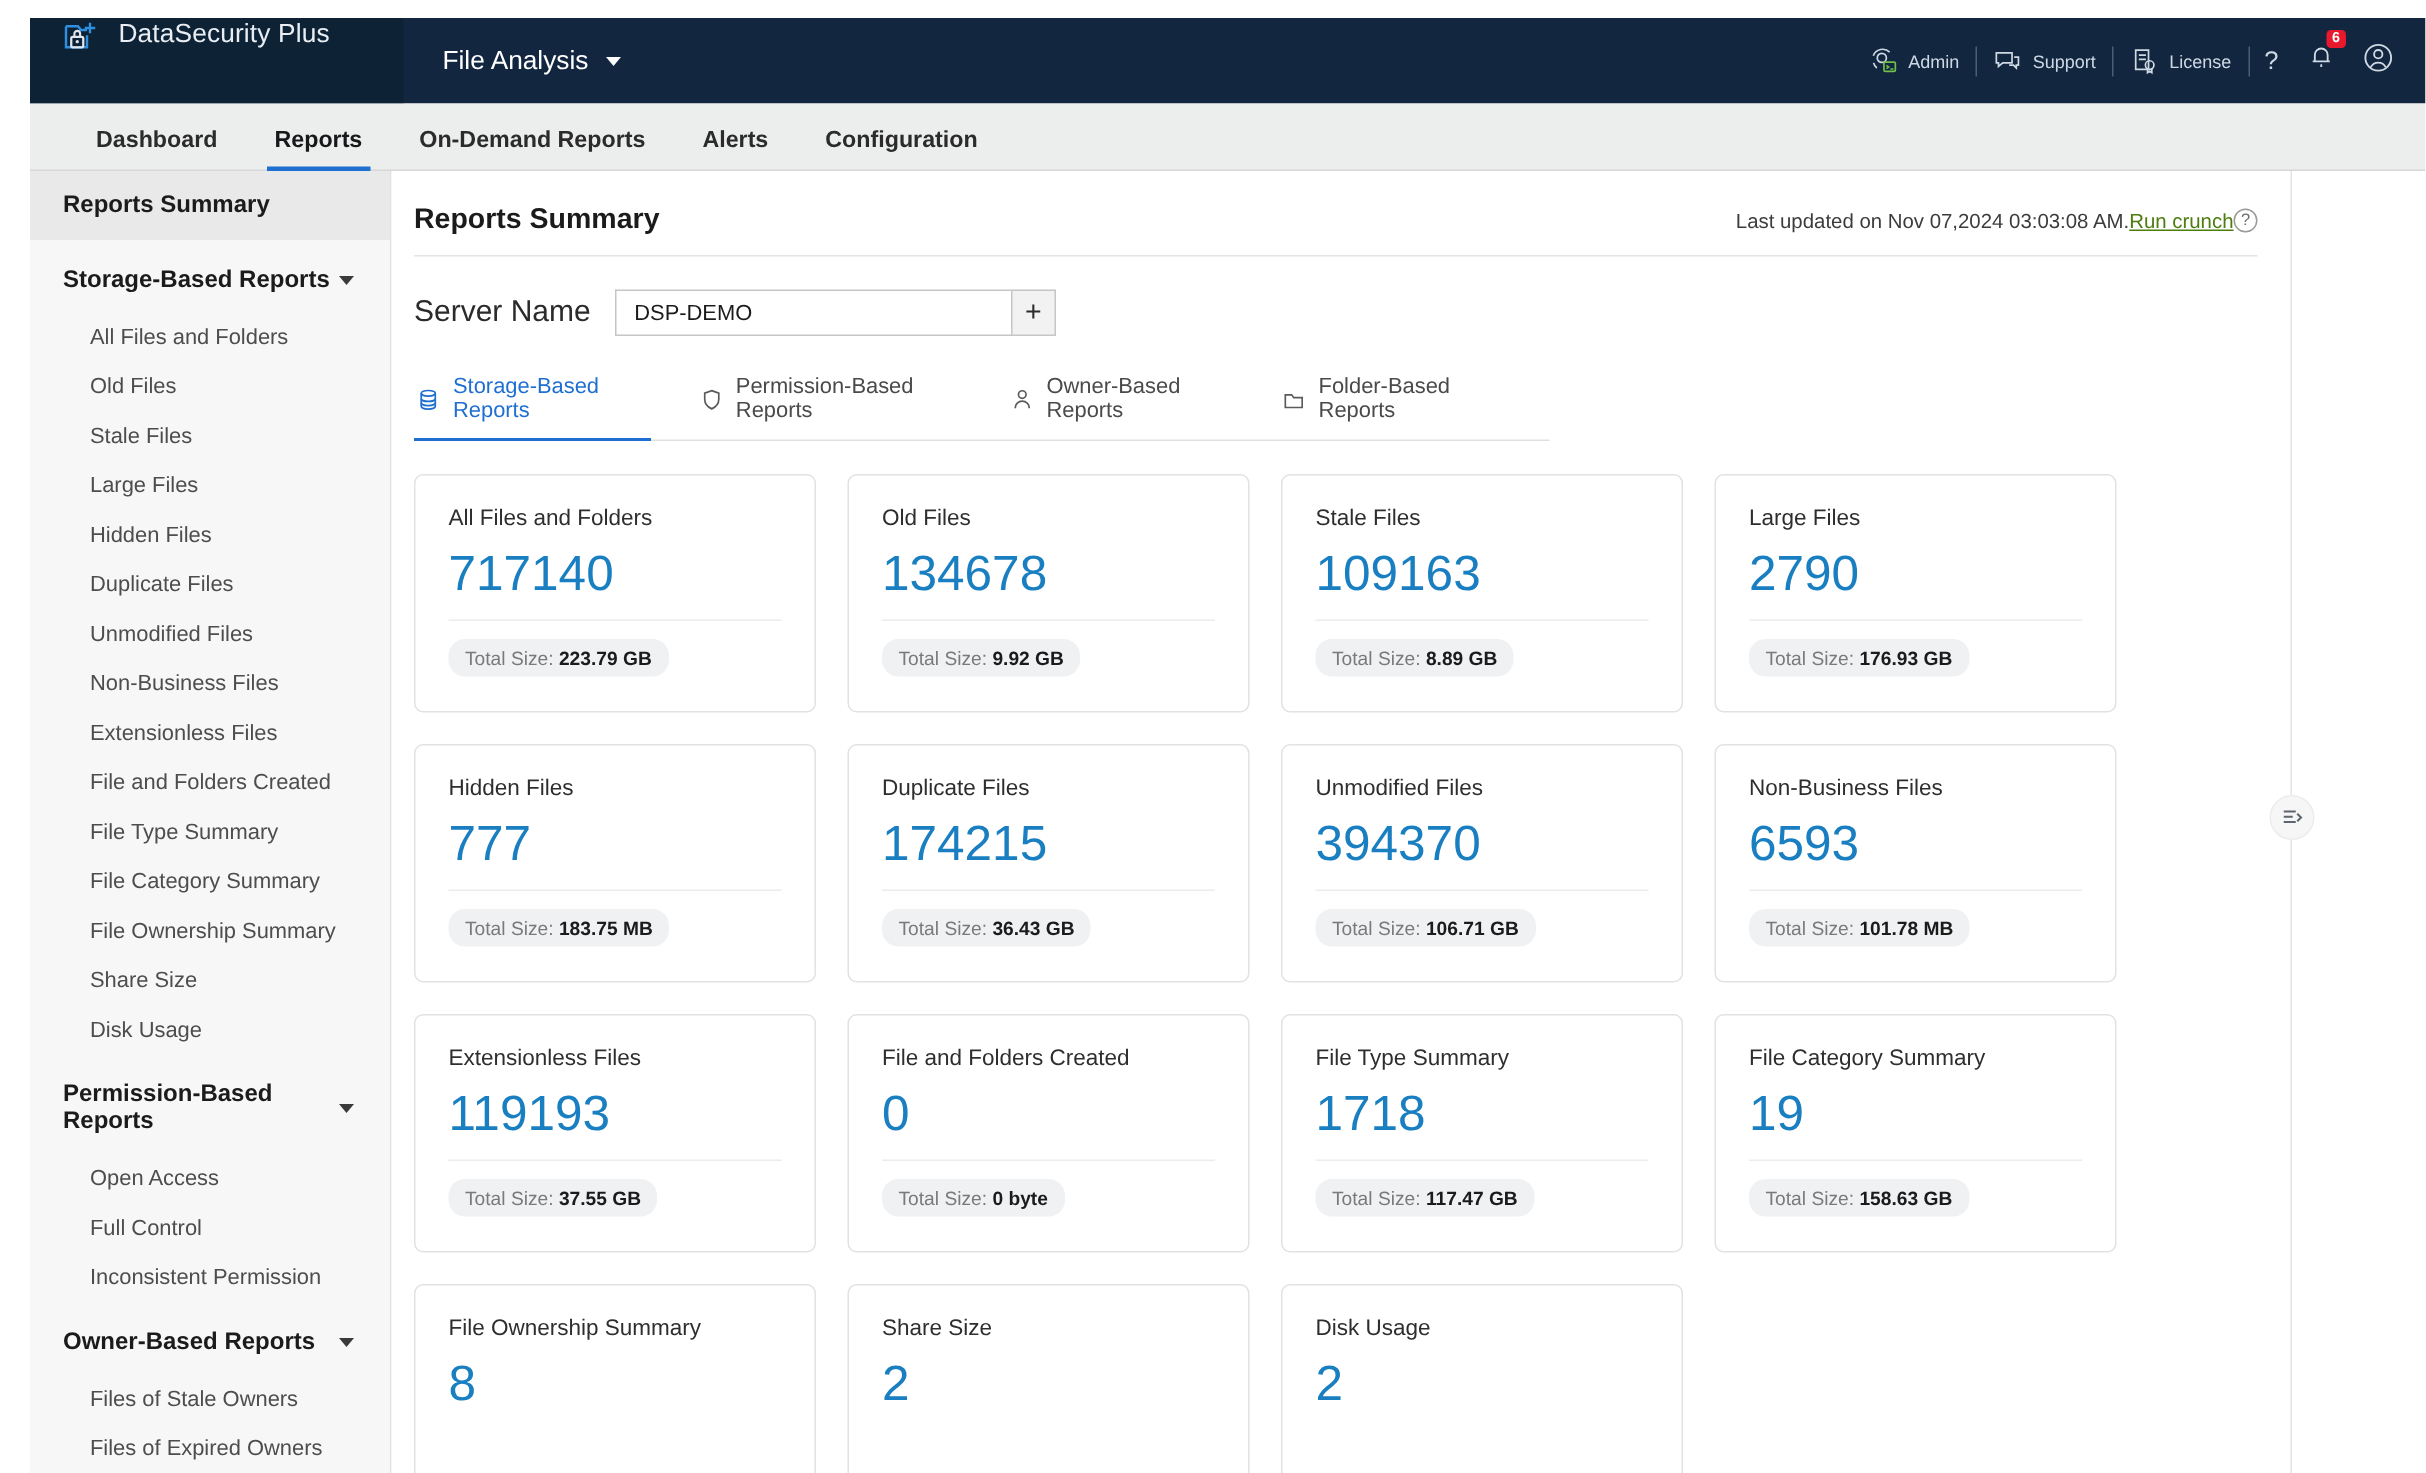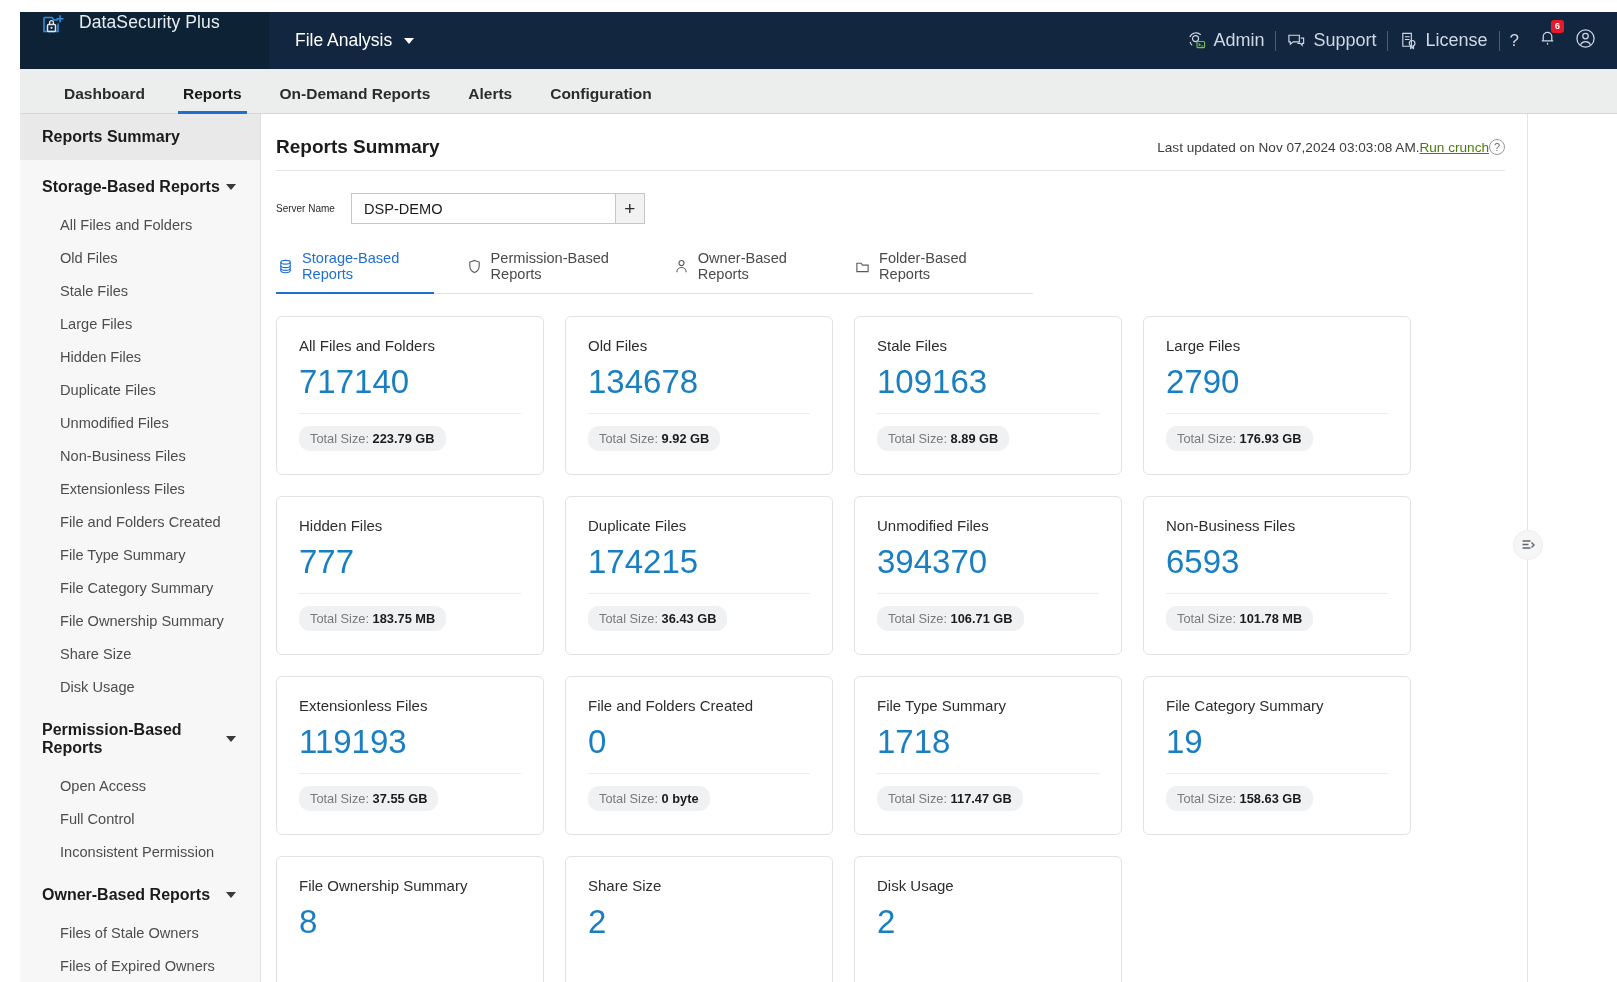--- a/index.html
+++ b/index.html
@@ -35,21 +35,21 @@
     width: 0; height: 0; border-left: 5.5px solid transparent;
     border-right: 5.5px solid transparent; border-top: 6.5px solid #ffffff;
   }
 
   .topbar-right {
     margin-left: auto; display: flex; align-items: center;
     padding-right: 12px; height: 57px;
   }
   .tr-item {
     display: flex; align-items: center; gap: 7px;
-    color: #cfd9e3; font-size: 18px; padding: 0 11px; cursor: pointer;
+    color: #cfd9e3; font-size: 12px; padding: 0 11px; cursor: pointer;
   }
   .tr-sep { width: 1px; height: 20px; background: #4a5f76; }
   .tr-icon { width: 19px; height: 19px; display: block; }
   .qmark { color: #cfd9e3; font-size: 17px; padding: 0 10px; cursor: pointer; }
   .bell-wrap { position: relative; padding: 0 9px; cursor: pointer; }
   .badge {
     position: absolute; top: -9px; right: 2px;
     background: #e8192c; color: #fff; font-size: 9.5px;
     border-radius: 3px; padding: 1px 4px 2px; line-height: 1; font-weight: 600;
   }
@@ -110,21 +110,21 @@
   .help-circle {
     width: 16px; height: 16px; border: 1.2px solid #9a9a9a; border-radius: 50%;
     color: #6f6f6f; font-size: 11px; display: flex; align-items: center;
     justify-content: center; cursor: pointer; line-height: 1;
   }
   .head-rule { margin: 12px 22px 0 15px; height: 1px; background: #e4e4e4; }
 
   .server-row {
     display: flex; align-items: center; gap: 16px; padding: 22px 0 0 15px;
   }
-  .server-label { font-size: 10px; color: #2b2b2b; }
+  .server-label { font-size: 20px; color: #2b2b2b; }
   .server-field { display: flex; height: 31px; }
   .server-input {
     width: 264px; border: 1px solid #c6c6c6; border-right: none;
     padding: 0 12px; font-size: 14.6px; color: #1b1b1b;
     font-family: "Liberation Sans", sans-serif; background: #fff; outline: none;
   }
   .server-plus {
     width: 30px; border: 1px solid #c6c6c6; background: #f2f2f2;
     display: flex; align-items: center; justify-content: center;
     font-size: 19px; color: #2b2b2b; cursor: pointer; line-height: 1;

